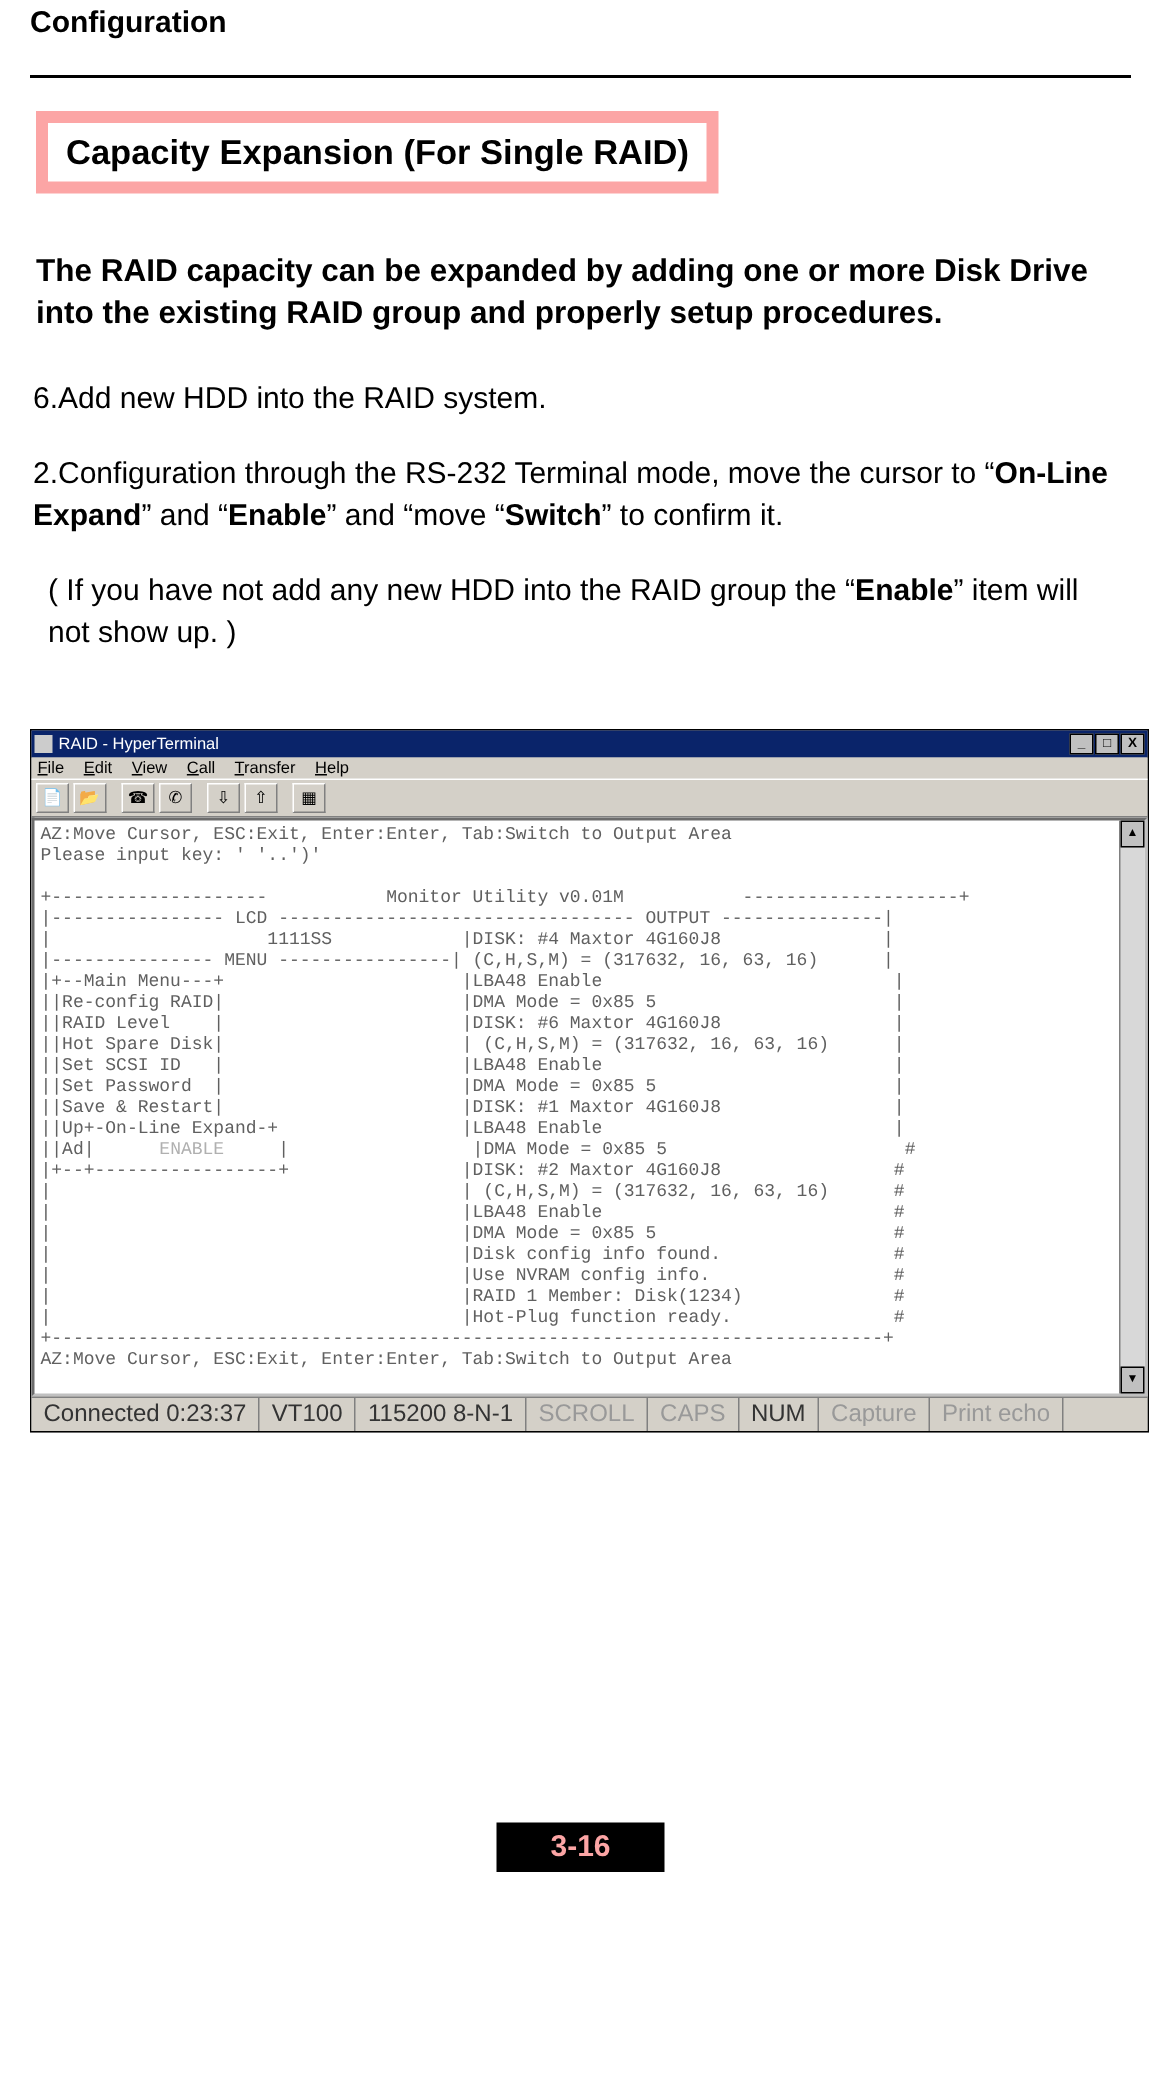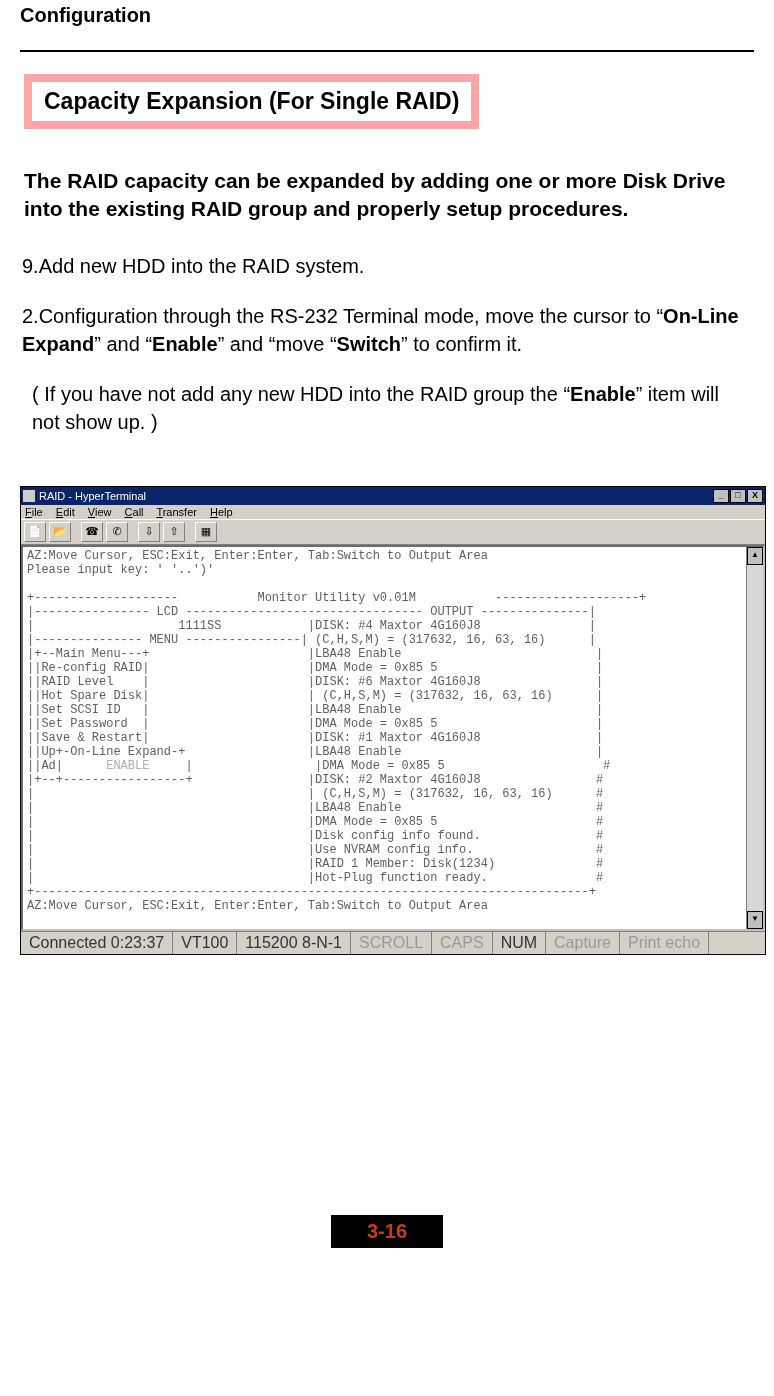--- a/index.html
+++ b/index.html
@@ -167,38 +167,38 @@
   }
   .ht-status .cell.dimtxt { color: #999; }
 
   .page-footer {
     text-align: center;
     margin-top: 260px;
   }
   .page-num {
     display: inline-block;
     background: #000;
-    color: #c2410c;
+    color: #fca5a5;
     font-weight: bold;
     font-size: 20px;
     padding: 5px 36px;
   }
 </style>
 </head>
 <body>
 
 <div class="page">
   <div class="header-label">Configuration</div>
   <div class="hr2"></div>
 
   <div class="section-title-box">Capacity Expansion (For Single RAID)</div>
 
   <div class="intro">The RAID capacity can be expanded by adding one or more Disk Drive into the existing RAID group and properly setup procedures.</div>
 
-  <div class="step">9.Add new HDD into the RAID system.</div>
+  <div class="step">6.Add new HDD into the RAID system.</div>
 
   <div class="step">
     <span>2.Configuration through the RS-232 Terminal mode, move the cursor to “</span><span class="b">On-Line Expand</span><span>” and “</span><span class="b">Enable</span><span>” and “move “</span><span class="b">Switch</span><span>” to confirm it.</span>
   </div>
 
   <div class="note">
     <span>( If you have not add any new HDD into the RAID group the “</span><span class="b">Enable</span><span>” item will not show up. )</span>
   </div>
 
   

